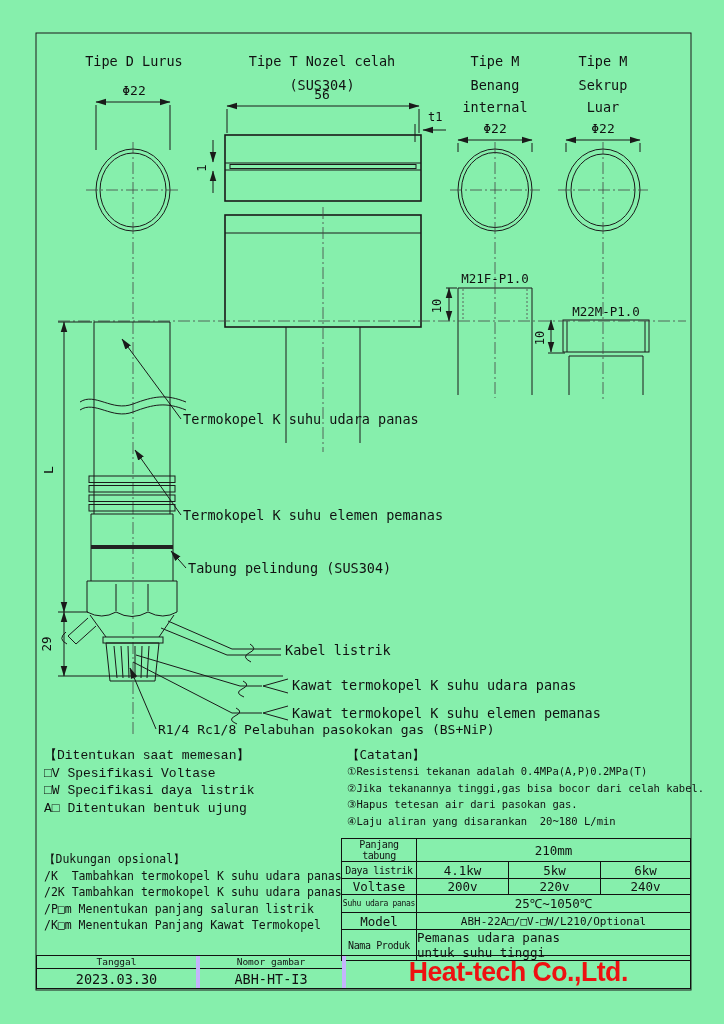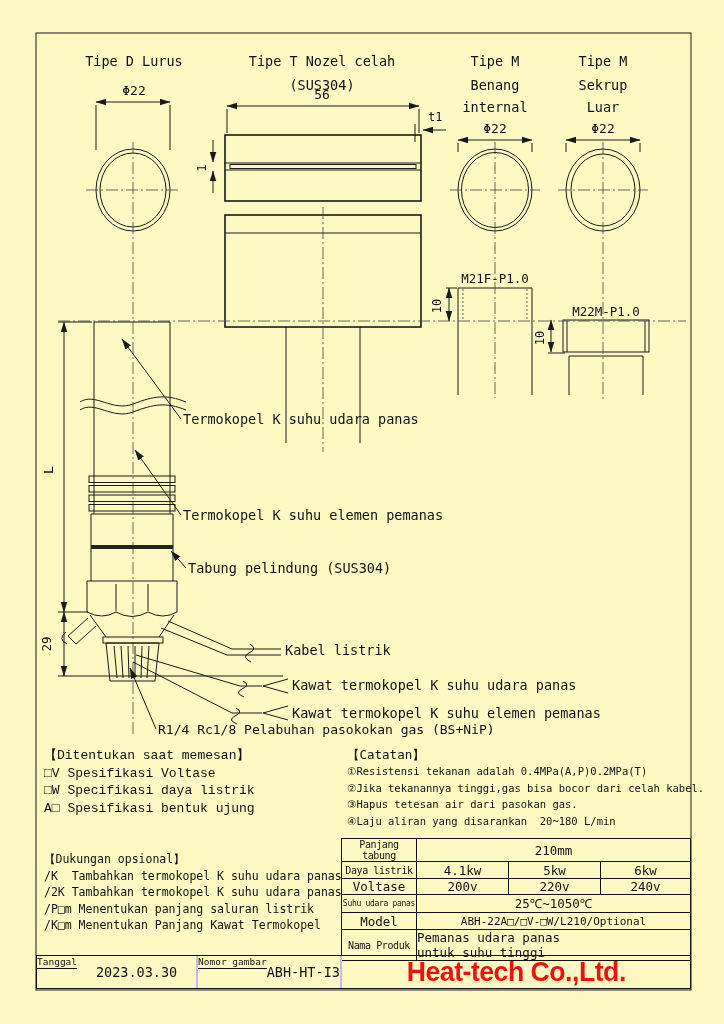--- a/index.html
+++ b/index.html
@@ -1,16 +1,16 @@
 <!DOCTYPE html>
 <html><head>
 <meta charset="utf-8">
 <style>
   html,body{margin:0;padding:0;background:#fff;}
-  .page{position:relative;width:724px;height:1024px;background:#fef9c3;overflow:hidden;
+  .page{position:relative;width:724px;height:1024px;background:#86efac;overflow:hidden;
         font-family:"DejaVu Sans Mono","Liberation Mono",monospace;color:#111;}
   svg{position:absolute;left:0;top:0;}
   .ln{stroke:#1a1a1a;stroke-width:1;fill:none;}
   .lnb{stroke:#1a1a1a;stroke-width:1.6;fill:none;}
   .cl{stroke:#444;stroke-width:0.8;fill:none;stroke-dasharray:12 3 2 3;}
   .dot{stroke:#555;stroke-width:0.9;fill:none;stroke-dasharray:2 2;}
   .txt{font-family:"DejaVu Sans Mono","Liberation Mono",monospace;fill:#111;}
   .blk{position:absolute;}
   .ordering-block{left:44px;top:747px;width:295px;font-family:Liberation Mono, monospace;}
   .ordering-block div{font-size:13px;line-height:17.5px;white-space:pre;}
@@ -21,21 +21,21 @@
   .options-block div{font-size:11.5px;line-height:16.5px;white-space:pre;}
   table.spec{position:absolute;left:341px;top:838px;width:350px;height:116px;
              border-collapse:collapse;table-layout:fixed;}
   table.spec td{border:1px solid #111;text-align:center;padding:0;font-size:12.5px;overflow:hidden;}
   table.spec td.lb{font-size:10px;letter-spacing:-0.4px;}
   table.spec td.lbs{font-size:8px;letter-spacing:-0.3px;}
   table.spec td.model{font-size:11px;}
   table.spec td.prod{text-align:left;font-size:12.5px;line-height:15px;}
   .footer{position:absolute;left:36px;top:955px;width:655px;height:34px;border:1px solid #111;
           box-sizing:border-box;display:flex;}
-  .fcell{border-right:2px solid #c4b5fd;display:flex;flex-direction:row;}
+  .fcell{border-right:4px solid #c4b5fd;display:flex;flex-direction:column;}
   .fhead{height:12px;border-bottom:1px solid #111;font-size:9.5px;line-height:11px;text-align:center;}
   .fval{flex:1;font-size:13.5px;display:flex;align-items:center;justify-content:center;}
   .flogo{flex:1;display:flex;align-items:center;justify-content:center;}
   .logo-text{font-family:"Liberation Sans","DejaVu Sans",sans-serif;font-weight:700;font-size:28px;
              transform:scaleX(0.95);letter-spacing:-0.5px;white-space:nowrap;}
 </style>
 </head>
 <body>
 
 <div class="page">
@@ -219,21 +219,21 @@
     <line x1="64" y1="612" x2="64" y2="676" class="ln" marker-start="url(#ar)" marker-end="url(#ar)"></line>
     <line x1="58" y1="676" x2="283" y2="676" class="ln" stroke-width="0.7"></line>
     <text class="txt" x="51" y="644" font-size="12.5" text-anchor="middle" transform="rotate(-90 51 644)">29</text>
   </g>
 </svg>
 
 <div class="blk ordering-block">
   <div>【Ditentukan saat memesan】</div>
   <div>□V Spesifikasi Voltase</div>
   <div>□W Specifikasi daya listrik</div>
-  <div>A□ Spesifikasi bentuk ujung</div>
+  <div>A□ Ditentukan bentuk ujung</div>
 </div>
 
 <div class="blk notes-block">
   <div class="nt">【Catatan】</div>
   <div class="ni">①Resistensi tekanan adalah 0.4MPa(A,P)0.2MPa(T)</div>
   <div class="ni">②Jika tekanannya tinggi,gas bisa bocor dari celah kabel.</div>
   <div class="ni">③Hapus tetesan air dari pasokan gas.</div>
   <div class="ni">④Laju aliran yang disarankan  20~180 L/min</div>
 </div>
 

